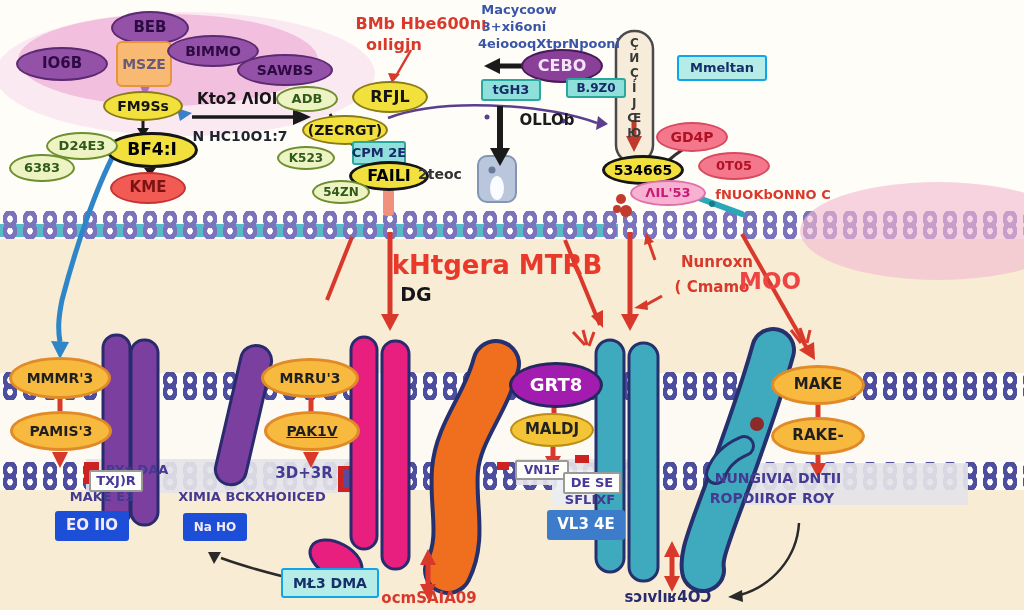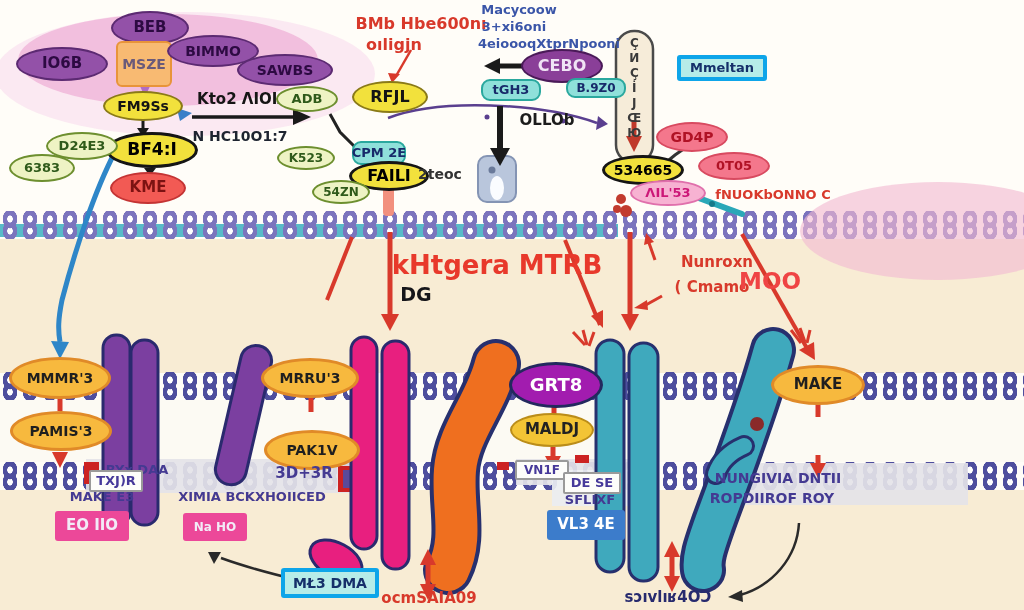--- a/index.html
+++ b/index.html
@@ -23,24 +23,24 @@
   .yellowOval{background:#f2e13c;border:2px solid #8a7a18;color:#141414;}
   .yellowBold{background:#f2e13c;border:3px solid #151515;color:#000;}
   .lgreenOval{background:#eef3c4;border:2px solid #6d8f2f;color:#2f5a1a;}
   .redOval{background:#f25a54;border:2px solid #c43434;color:#7c1212;}
   .pinkOval{background:#f4778c;border:2px solid #d84a60;color:#b01225;}
   .lpinkOval{background:#f7b2d2;border:2px solid #e070ac;color:#cc1878;}
   .orangeOval{background:#f7b93e;border:3px solid #e08a28;color:#1f1f1f;}
   .blueOval{background:#a21caf;border:3px solid #23295e;color:#ffffff;}
   .gold{background:#f3c435;border:2px solid #bb8d19;color:#222;}
   .orangeRect{background:#f8ba72;border:2px solid #e8943a;color:#6a5a7a;border-radius:6px;}
-  .tealBox{background:#8fe0da;border:2px solid #2aa89e;color:#182a6a;border-radius:9px;}
-  .tealBoxLight{background:#b6ece8;border:4px solid #0ea5e9;color:#16306a;border-radius:3px;}
+  .tealBox{background:#8fe0da;border:2px solid #2aa89e;color:#182a6a;border-radius:3px;}
+  .tealBoxLight{background:#b6ece8;border:2px solid #0ea5e9;color:#16306a;border-radius:3px;}
   .whiteBox{background:#fdfdfa;border:2px solid #9a9a9a;color:#46399a;border-radius:2px;}
-  .purpleBox{background:#ec4899;color:#f2ebf7;border-radius:3px;}
+  .purpleBox{background:#1d4ed8;color:#f2ebf7;border-radius:3px;}
   .blueBox{background:#3c7ccb;color:#ffffff;border-radius:3px;}
   .tRed{color:#d8392b;}
   .tBlue{color:#3a55a8;}
   .tPurple{color:#443a92;}
   .vert{writing-mode:vertical-rl;text-orientation:upright;letter-spacing:1px;}
 </style>
 </head>
 <body>
 
 <div class="stage">
@@ -203,20 +203,21 @@
   <div class="lbl oval yellowBold" style="left:152px;top:150px;width:92px;height:36px;font-size:17px;">BF4:I</div>
   <div class="lbl oval lgreenOval" style="left:82px;top:146px;width:72px;height:28px;font-size:13px;">D24E3</div>
   <div class="lbl oval lgreenOval" style="left:42px;top:168px;width:66px;height:28px;font-size:13px;">6383</div>
   <div class="lbl oval redOval" style="left:148px;top:188px;width:76px;height:32px;font-size:15px;">KME</div>
   <div class="lbl" style="left:243px;top:100px;font-size:15px;color:#151515;">Kto2 ΛIOIA</div>
   <div class="lbl" style="left:240px;top:136px;font-size:14px;color:#1e2430;">N HC10O1:7</div>
   <div class="lbl oval lgreenOval" style="left:307px;top:99px;width:62px;height:26px;font-size:13px;">ADB</div>
   <div class="lbl tRed" style="left:421px;top:24px;font-size:16px;">BMb Hbe600nı</div>
   <div class="lbl tRed" style="left:394px;top:45px;font-size:16px;">oıligjn</div>
   <div class="lbl oval yellowOval" style="left:390px;top:97px;width:76px;height:32px;font-size:16px;">RFJL</div>
+  <div class="lbl oval yellowOval" style="left:345px;top:130px;width:86px;height:30px;font-size:14px;">(ZECRGT)</div>
   <div class="lbl oval lgreenOval" style="left:306px;top:158px;width:58px;height:24px;font-size:12px;">K523</div>
   <div class="lbl tealBox" style="left:379px;top:153px;width:54px;height:24px;font-size:13px;">CPM 2E</div>
   <div class="lbl oval yellowBold" style="left:389px;top:176px;width:80px;height:30px;font-size:16px;">FAILI</div>
   <div class="lbl oval lgreenOval" style="left:341px;top:192px;width:58px;height:24px;font-size:12px;">54ZN</div>
   <div class="lbl" style="left:440px;top:174px;font-size:14px;color:#333;">2teoc</div>
   <div class="lbl tBlue" style="left:519px;top:10px;font-size:13px;">Macycoow</div>
   <div class="lbl tBlue" style="left:514px;top:27px;font-size:13px;">3+xi6oni</div>
   <div class="lbl tBlue" style="left:549px;top:44px;font-size:13px;">4eioooqXtprNpooni</div>
   <div class="lbl oval ceboOval" style="left:562px;top:66px;width:82px;height:34px;font-size:16px;">CEBO</div>
   <div class="lbl tealBox" style="left:511px;top:90px;width:60px;height:22px;font-size:13px;">tGH3</div>
@@ -232,24 +233,25 @@
 
   <div class="lbl" style="left:497px;top:266px;font-size:26px;color:#e8392b;">kHtgera MTRB</div>
   <div class="lbl" style="left:416px;top:295px;font-size:19px;color:#16161a;">DG</div>
   <div class="lbl tRed" style="left:717px;top:263px;font-size:15px;">Nunroxn</div>
   <div class="lbl tRed" style="left:712px;top:288px;font-size:15px;">( Cmamo</div>
   <div class="lbl" style="left:770px;top:281px;font-size:23px;color:#ef4444;">MOO</div>
 
   <div class="lbl oval orangeOval" style="left:60px;top:378px;width:102px;height:42px;font-size:14px;">MMMR'3</div>
   <div class="lbl oval orangeOval" style="left:61px;top:431px;width:102px;height:40px;font-size:14px;">PAMIS'3</div>
   <div class="lbl oval orangeOval" style="left:310px;top:378px;width:98px;height:40px;font-size:14px;">MRRU'3</div>
-  <div class="lbl oval orangeOval" style="left:312px;top:450px;width:96px;height:40px;font-size:14px;">PAK1V</div>
+  <div class="lbl oval orangeOval" style="left:312px;top:431px;width:96px;height:40px;font-size:14px;text-decoration:underline;">PAK1V</div>
   <div class="lbl oval blueOval" style="left:556px;top:385px;width:94px;height:46px;font-size:18px;">GRT8</div>
   <div class="lbl oval gold" style="left:552px;top:430px;width:84px;height:34px;font-size:15px;">MALDJ</div>
   <div class="lbl oval orangeOval" style="left:818px;top:385px;width:94px;height:40px;font-size:15px;">MAKE</div>
+  <div class="lbl oval orangeOval" style="left:818px;top:436px;width:94px;height:38px;font-size:15px;">RAKE-</div>
 
   <div class="lbl tPurple" style="left:137px;top:470px;font-size:13px;">RYx DAA</div>
   <div class="lbl whiteBox" style="left:116px;top:481px;width:54px;height:22px;font-size:13px;">TXJ)R</div>
   <div class="lbl tPurple" style="left:102px;top:497px;font-size:13px;">MAKE E3</div>
   <div class="lbl tPurple" style="left:304px;top:474px;font-size:15px;">3D+3R</div>
   <div class="lbl tPurple" style="left:252px;top:497px;font-size:13px;">XIMIA BCKXHOIICED</div>
   <div class="lbl purpleBox" style="left:92px;top:526px;width:74px;height:30px;font-size:15px;">EO IIO</div>
   <div class="lbl purpleBox" style="left:215px;top:527px;width:64px;height:28px;font-size:12px;">Na HO</div>
   <div class="lbl whiteBox" style="left:542px;top:470px;width:54px;height:20px;font-size:12px;">VN1F</div>
   <div class="lbl whiteBox" style="left:592px;top:483px;width:58px;height:22px;font-size:13px;">DE SE</div>

